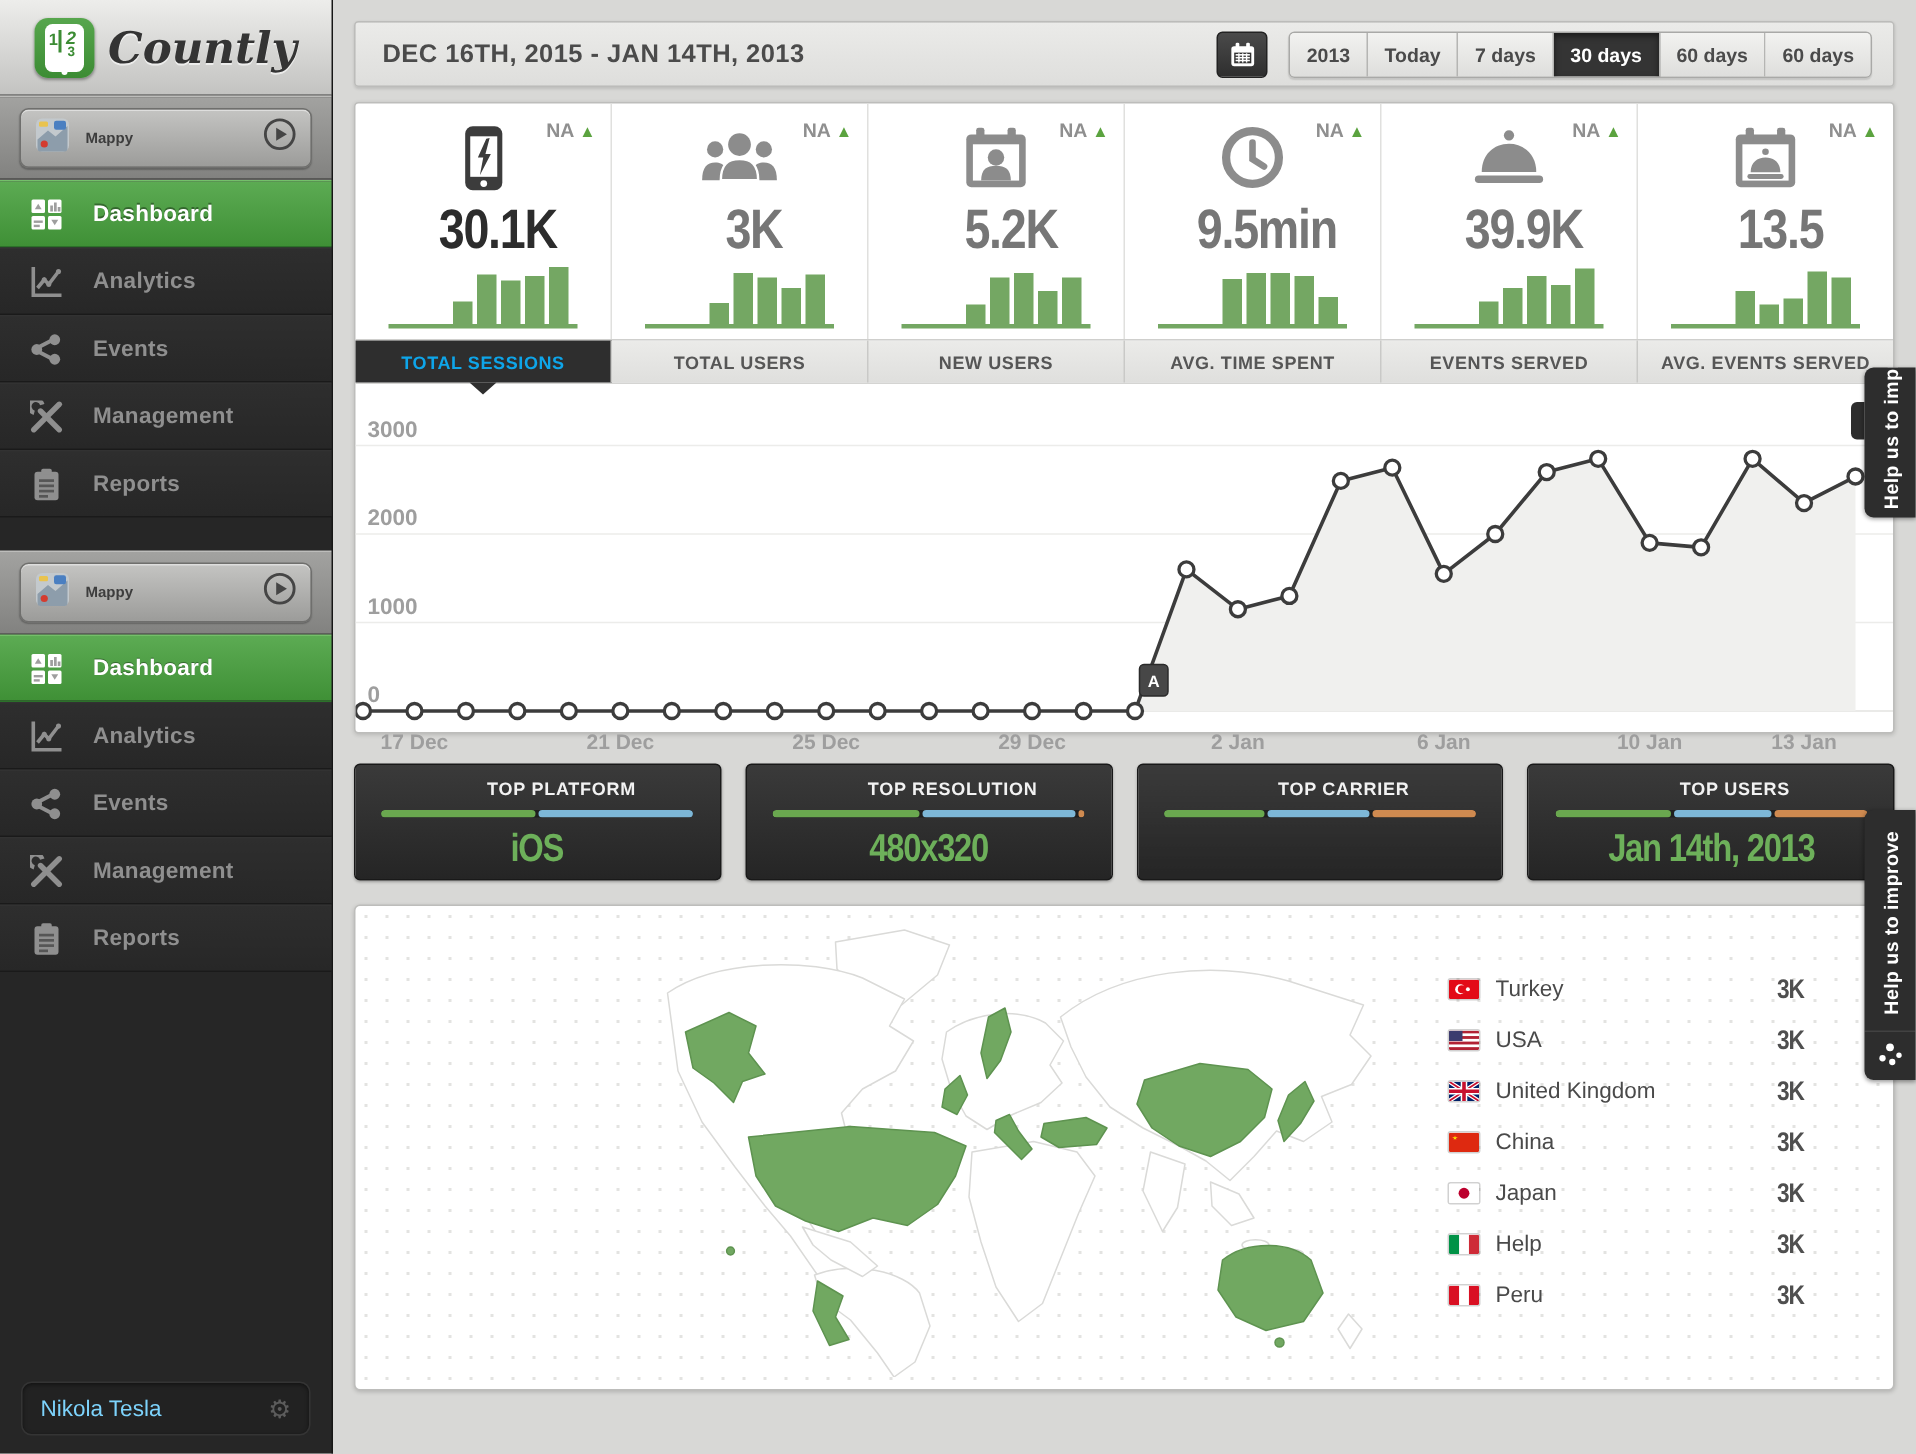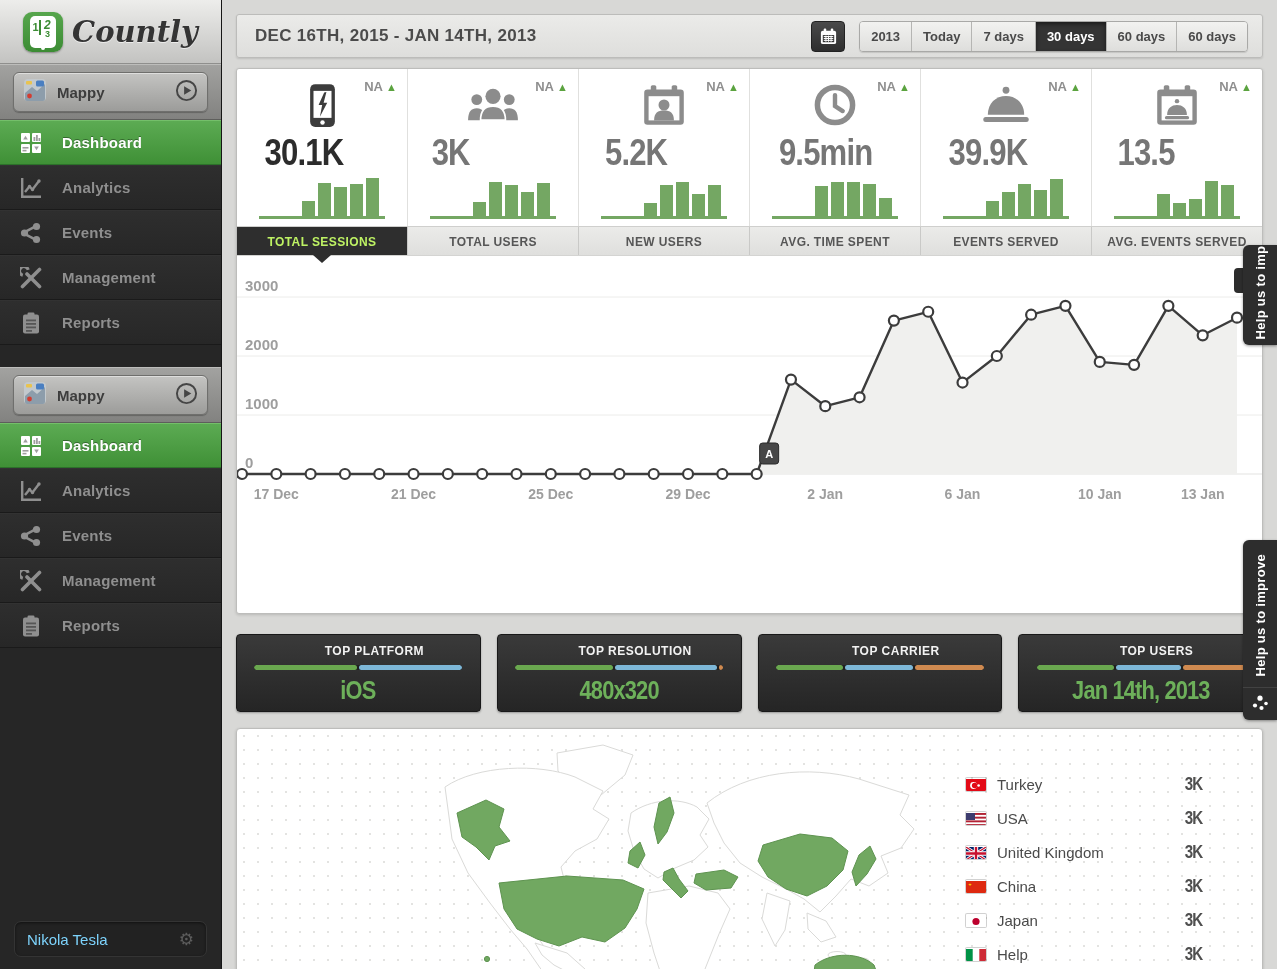--- a/index.html
+++ b/index.html
@@ -22,21 +22,21 @@
   .logo-badge .d3 { position:absolute; left:22px; top:17px; font-size:9px; font-weight:bold; color:#3c8c34; }
   .logo-badge .dot { position:absolute; left:18px; bottom:2px; width:4px; height:4px; border-radius:50%; background:#fff; }
   .logo-text { font-family:"DejaVu Serif", serif; font-style:italic; font-weight:bold; font-size:29px;
                color:#343434; text-shadow:0 1px 0 rgba(255,255,255,.6); }
 
   .app-band { height:56px; background:linear-gradient(#a2a2a0,#828280); border-top:1px solid #bdbdbb;
               border-bottom:1px solid #5e5e5c; display:flex; align-items:center; padding:0 13px; }
   .app-btn { flex:1; height:40px; border:1px solid #6f6f6d; border-radius:6px;
              background:linear-gradient(#c4c4c2,#9c9c9a); display:flex; align-items:center; padding:0 9px;
              box-shadow:inset 0 1px 0 rgba(255,255,255,.45), 0 1px 1px rgba(0,0,0,.25); cursor:pointer; }
-  .app-btn .app-label { flex:1; margin-left:10px; font-size:15px; font-weight:bold; color:#3d3d3d; }
+  .app-btn .app-label { flex:1; margin-left:10px; font-size:10px; font-weight:bold; color:#3d3d3d; }
 
   .menu-item { height:45px; display:flex; align-items:center; cursor:pointer;
                background:linear-gradient(#2e2e2e,#272727); border-top:1px solid rgba(255,255,255,.05);
                border-bottom:1px solid #1a1a1a; color:#8f8f8f; }
   .menu-item .mi-icon { width:62px; display:flex; justify-content:center; }
   .menu-item .mi-label { font-size:15px; font-weight:bold; letter-spacing:.2px; }
   .menu-item.active { background:linear-gradient(#5cab53,#3f9036); border-top:1px solid #74bf6a;
                border-bottom:1px solid #2c712a; color:#fff; }
   .menu-item.active .mi-label { text-shadow:0 -1px 0 rgba(0,0,0,.35); }
   .menu-gap { height:22px; }
@@ -58,42 +58,42 @@
   .cal-btn { width:34px; height:31px; border-radius:4px; background:linear-gradient(#4a4a4a,#2e2e2e);
              border:1px solid #222; display:flex; align-items:center; justify-content:center;
              margin-right:14px; cursor:pointer; }
   .ranges { display:flex; border-radius:4px; overflow:hidden; border:1px solid #a9a9a7;
             box-shadow:0 1px 1px rgba(0,0,0,.12); }
   .range-btn { height:29px; line-height:29px; padding:0 11px; font-size:13px; font-weight:bold; color:#4a4a4a;
             background:linear-gradient(#f2f2f0,#dededc); border-right:1px solid #b5b5b3; cursor:pointer; }
   .range-btn:last-child { border-right:none; }
   .range-btn.active { background:#343434; color:#fff; box-shadow:inset 0 2px 4px rgba(0,0,0,.5); }
 
-  .overview-panel { height:546px; background:#fff; border:1px solid #bdbdbb; border-radius:3px;
+  .overview-panel { height:421px; background:#fff; border:1px solid #bdbdbb; border-radius:3px;
             box-shadow:0 1px 3px rgba(0,0,0,.15); margin-bottom:20px; position:relative; }
   .stats-row { display:flex; height:157px; }
   .stat-card { flex:1; position:relative; border-right:1px solid #e0e0de; padding-top:10px; cursor:pointer; }
   .stat-card:last-child { border-right:none; }
   .stat-change { position:absolute; top:10px; right:10px; font-size:13px; font-weight:bold; color:#8f8f8f; }
   .stat-change .arrow { color:#5ba33f; font-size:11px; }
   .stat-icon { height:52px; display:flex; align-items:center; justify-content:center; color:#8c8c8c; }
   .stat-card.active .stat-icon { color:#3c3c3c; }
-  .stat-value { text-align:left; font-size:37px; font-weight:bold; color:#767676; height:46px; line-height:44px;padding-left:20px; }
+  .stat-value { text-align:center; font-size:37px; font-weight:bold; color:#767676; height:46px; line-height:44px;padding-left:20px; }
   .stat-card.active .stat-value { color:#2c2c2c; }
   .spark { position:relative; width:126px; height:46px; margin:0 auto; }
   .spark .baseline { position:absolute; left:0; right:0; bottom:4px; height:3px; background:#74a763; }
   .spark .bars { position:absolute; right:6px; bottom:7px; display:flex; align-items:flex-end; gap:3px; }
   .spark .bar { width:13px; background:#74a763; }
 
   .stat-labels { display:flex; height:30px; background:linear-gradient(#ebebe9,#dfdfdd);
                  border-top:1px solid #cfcfcd; border-bottom:1px solid #d4d4d2; }
   .stat-label { flex:1; text-align:center; line-height:30px; font-size:12px; font-weight:bold; color:#565656;
                 letter-spacing:.4px; border-right:1px solid #c9c9c7; position:relative; cursor:pointer; }
   .stat-label:last-child { border-right:none; }
-  .stat-label.active { background:#2e2e2e; color:#bef264; }
+  .stat-label.active { background:#2e2e2e; color:#0ea5e9; }
   .stat-label.active .notch { position:absolute; left:50%; bottom:-8px; margin-left:-9px; width:0; height:0;
                 border-left:9px solid transparent; border-right:9px solid transparent; border-top:8px solid #2e2e2e; }
 
   .chart-wrap { position:relative; height:257px; }
 
   .top-cards { display:flex; gap:16px; height:78px; margin-bottom:16px; }
   .top-card { flex:1; border-radius:4px; background:linear-gradient(#3a3a3a,#252525); border:1px solid #191919;
               box-shadow:0 1px 2px rgba(0,0,0,.3); padding-top:9px; cursor:pointer; }
   .top-card .tc-label { text-align:center; font-size:12px; font-weight:bold; color:#f2f2f2; letter-spacing:.5px;padding-left:32px; }
   .tc-bar { width:208px; height:5px; margin:7px auto 5px; border-radius:3px; overflow:hidden; display:flex; gap:2px;

